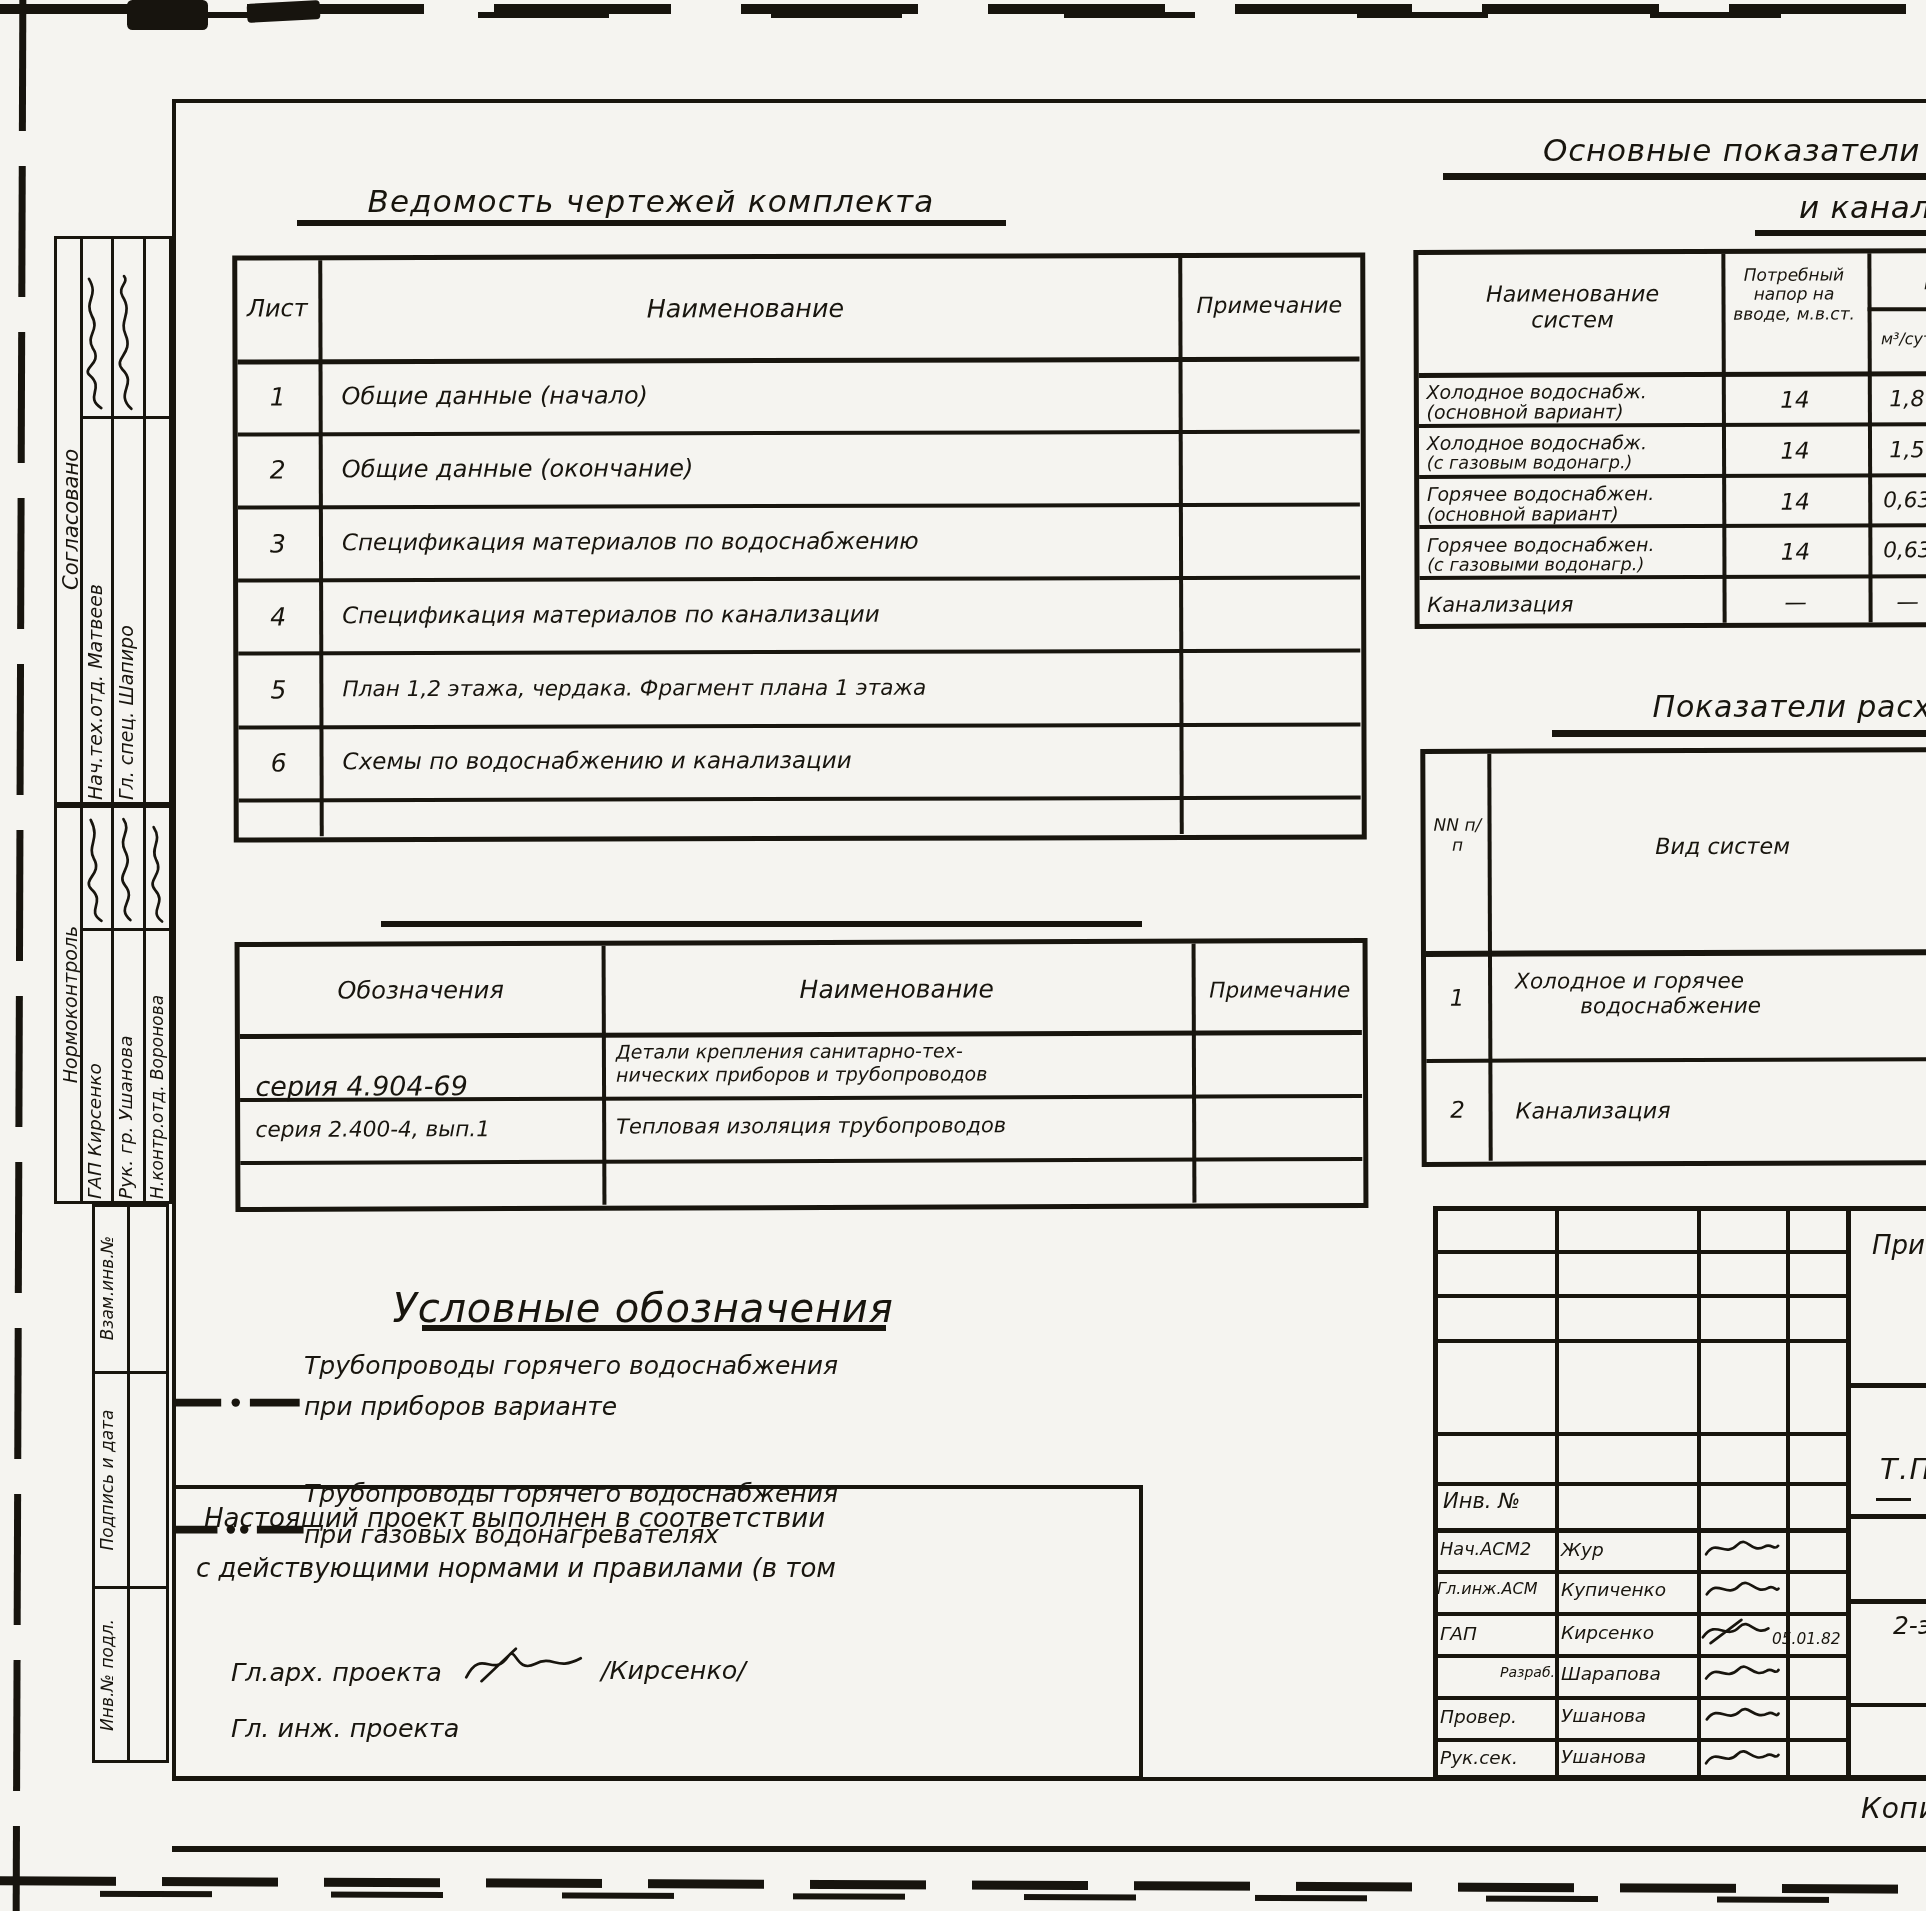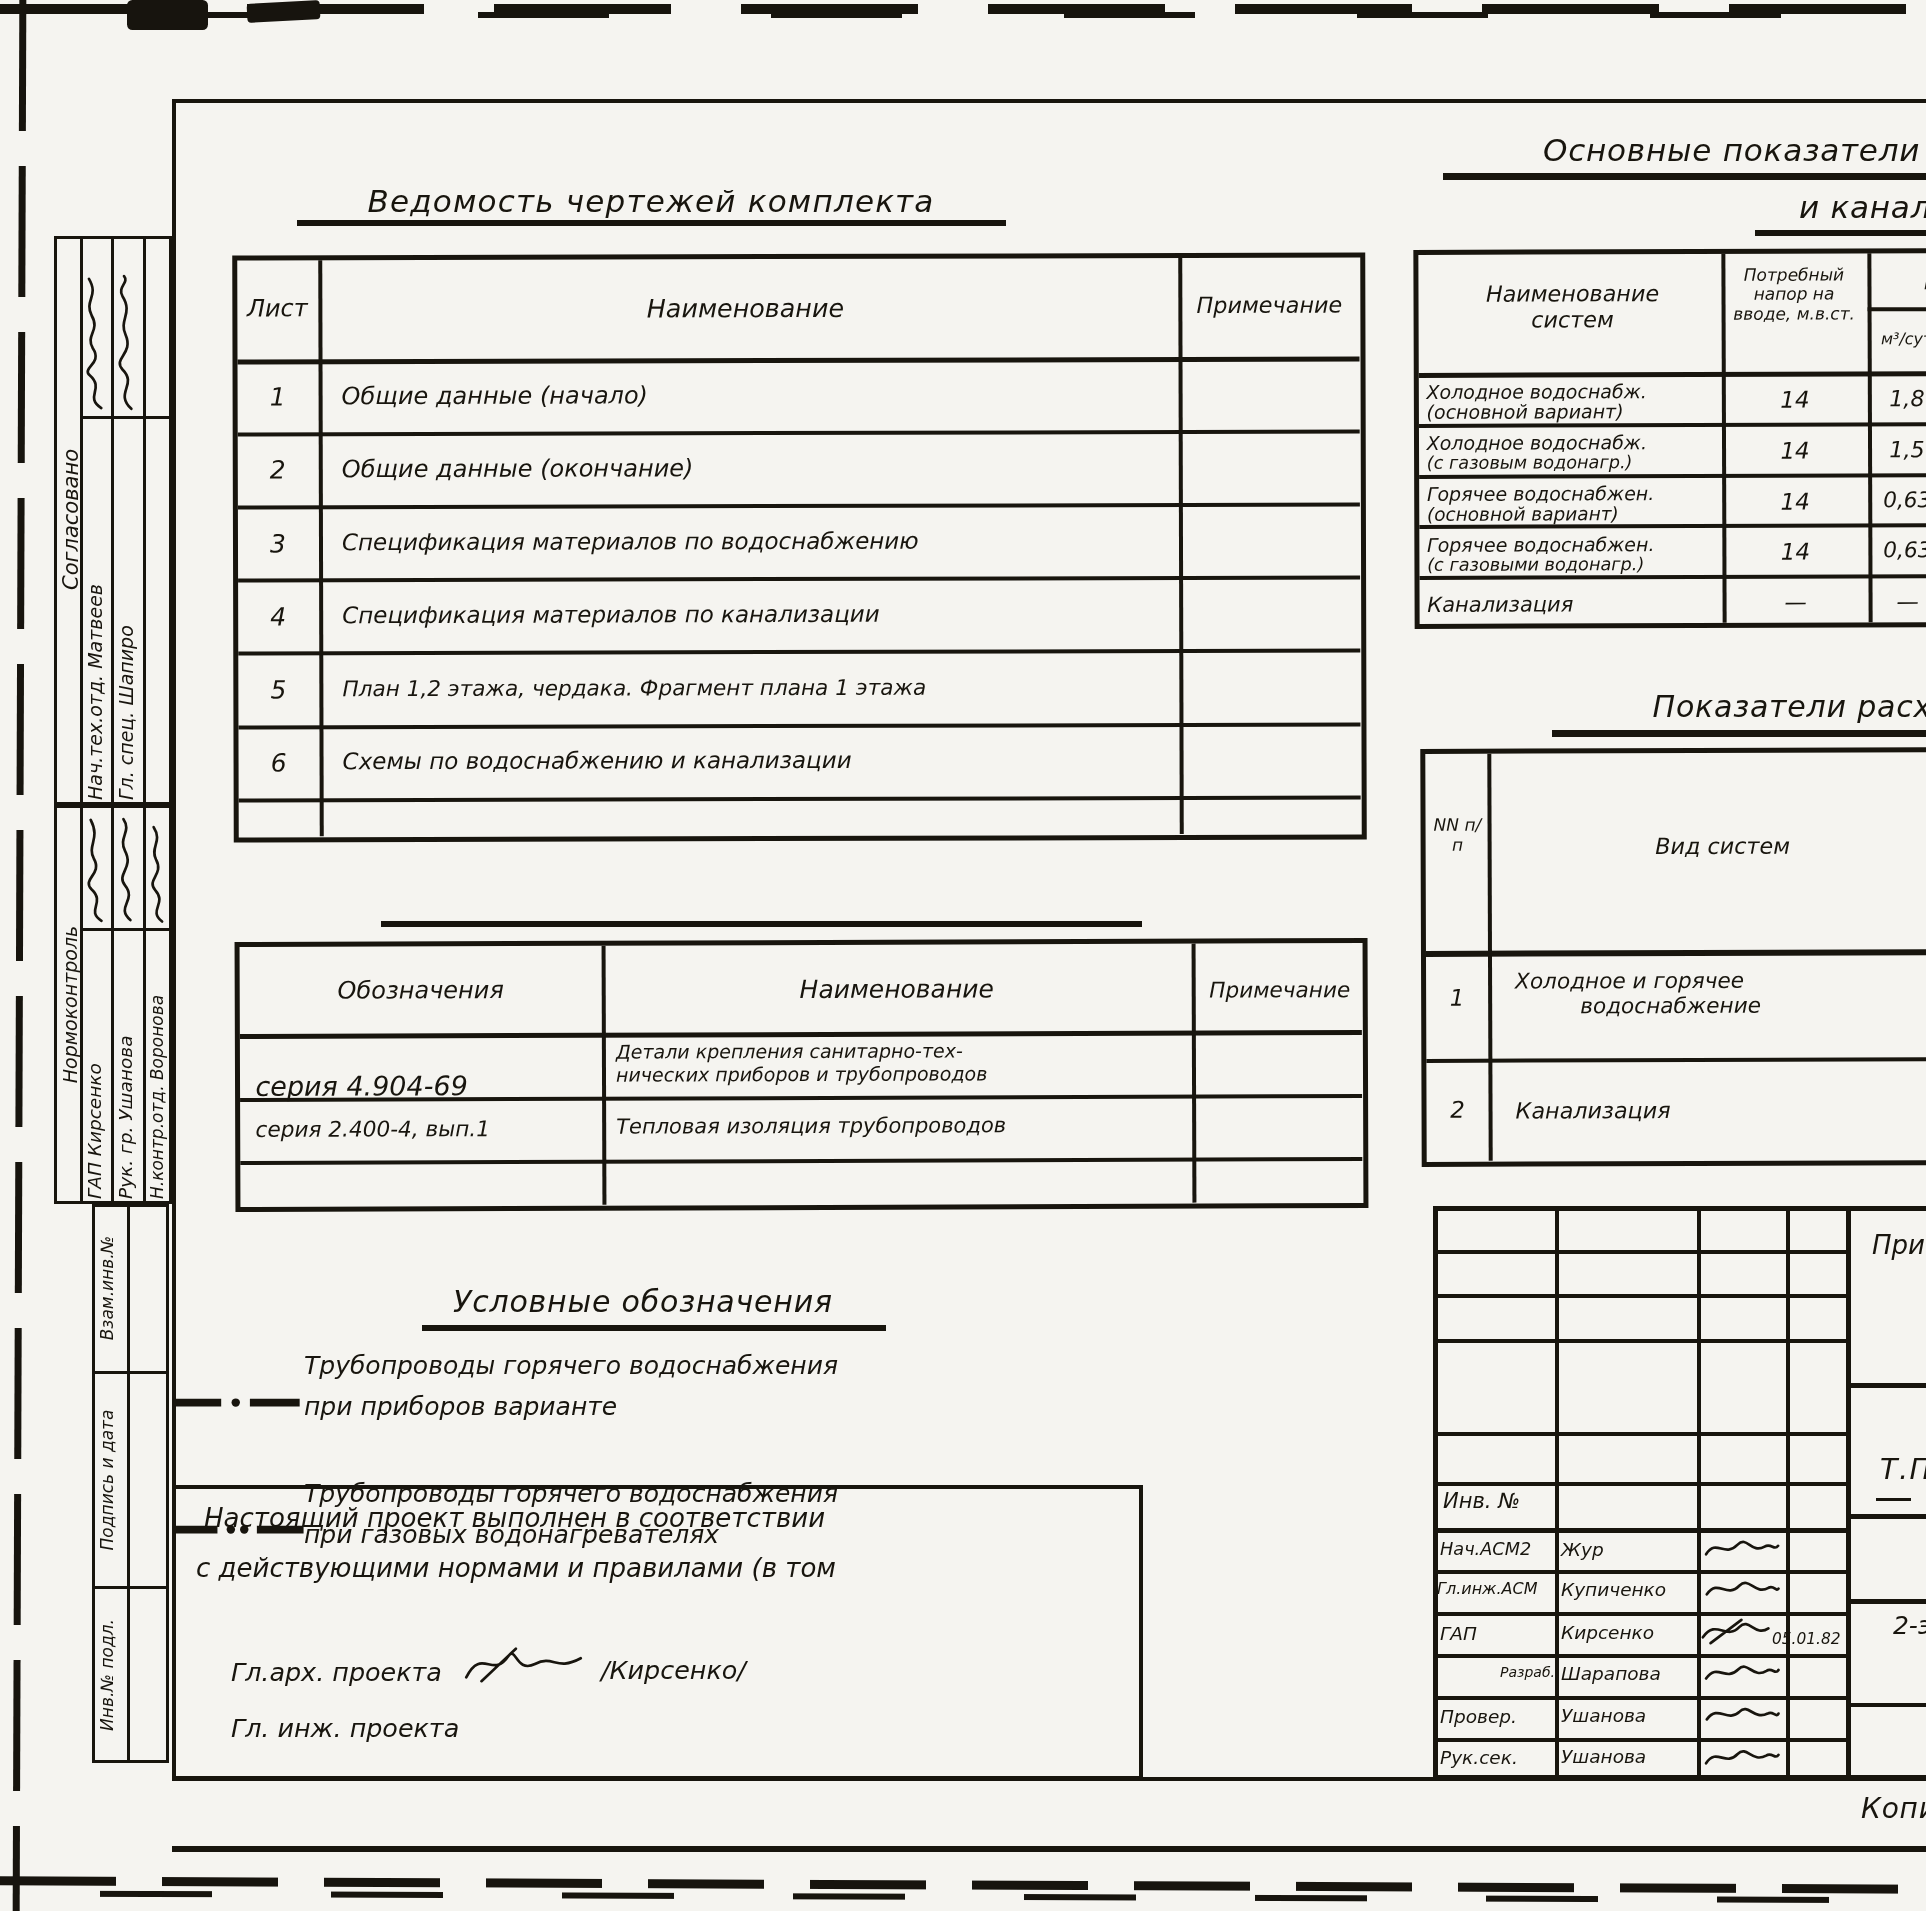--- a/index.html
+++ b/index.html
@@ -201,21 +201,21 @@
 
     <div class="t hw c" style="left:31px;top:231px;font-size:23px;">1</div>
     <div class="t hw" style="left:89px;top:216px;font-size:21.6px;">Холодное и горячее</div>
     <div class="t hw" style="left:154px;top:241px;font-size:21.6px;">водоснабжение</div>
 
     <div class="t hw c" style="left:31px;top:343px;font-size:23px;">2</div>
     <div class="t hw" style="left:89px;top:345px;font-size:22.3px;">Канализация</div>
 
   </div>
 
-  <div class="t hw c" style="left:643px;top:1285px;font-size:30px;letter-spacing:0.8px;">Условные обозначения</div>
+  <div class="t hw c" style="left:643px;top:1285px;font-size:40px;letter-spacing:0.8px;">Условные обозначения</div>
   <div class="underl" style="left:422px;top:1325px;width:464px;height:6.2px;"></div>
   <svg class="sig" width="127" height="9.2" style="left:173px;top:1398px;" viewBox="0 0 330 24">
     <line x1="0" y1="12" x2="125" y2="12" stroke="#18150e" stroke-width="20"></line>
     <circle cx="163" cy="12" r="11" fill="#18150e"></circle>
     <line x1="200" y1="12" x2="330" y2="12" stroke="#18150e" stroke-width="20"></line>
   </svg>
   <div class="t hw" style="left:304px;top:1352px;font-size:25px;">Трубопроводы горячего водоснабжения</div>
   <div class="t hw" style="left:304px;top:1393px;font-size:25px;">при приборов варианте</div>
   <svg class="sig" width="131" height="9.2" style="left:173px;top:1525px;" viewBox="0 0 340 24">
     <line x1="0" y1="12" x2="115" y2="12" stroke="#18150e" stroke-width="20"></line>

